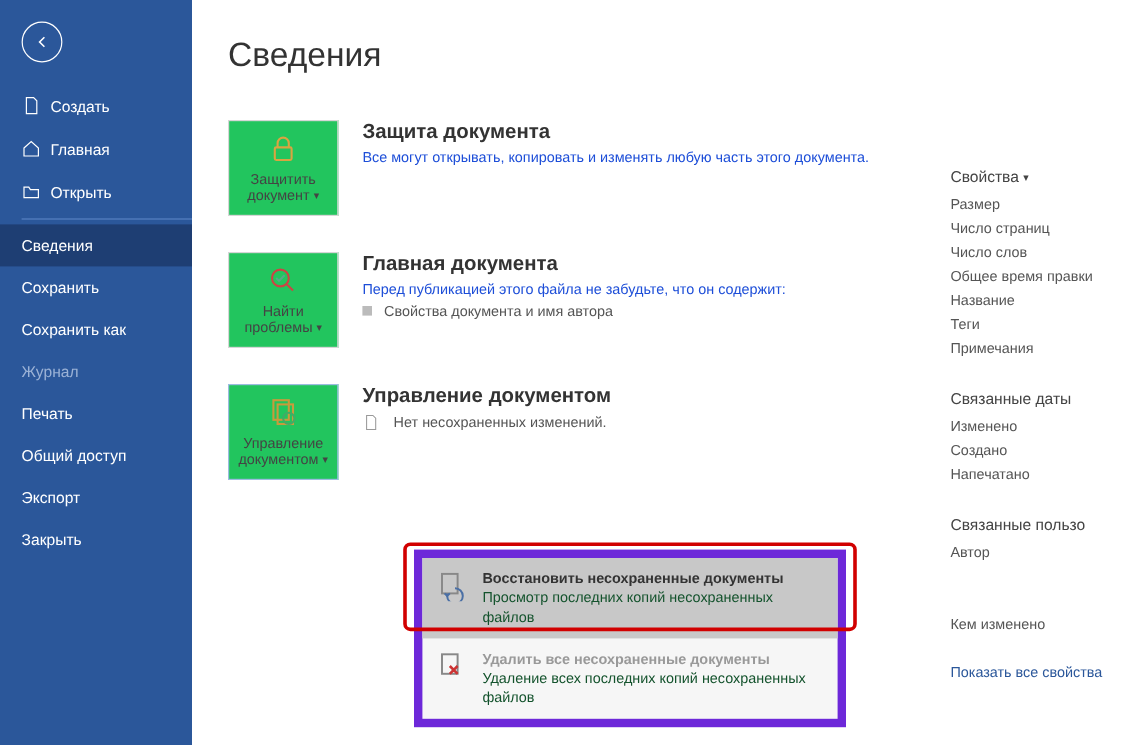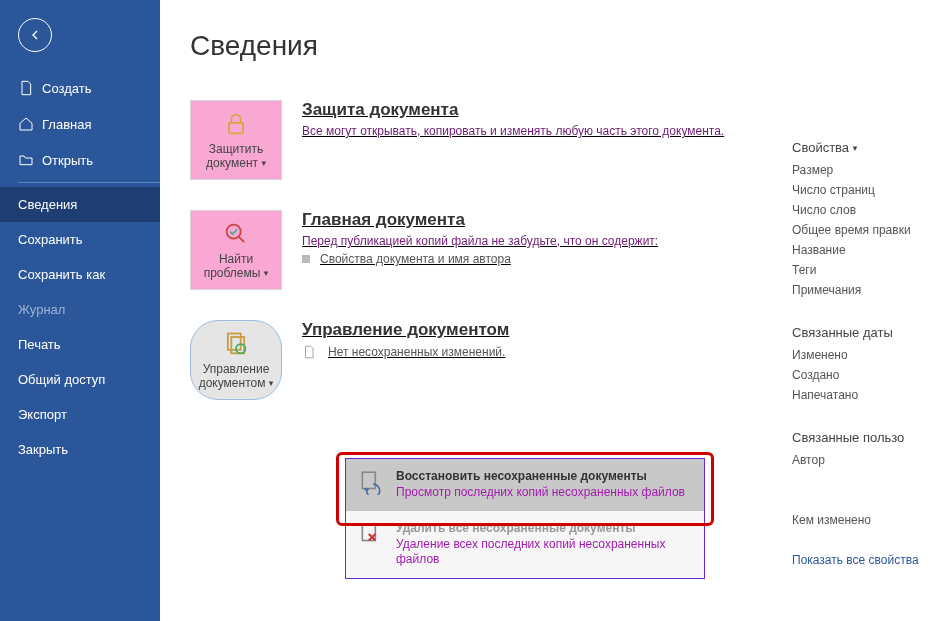--- a/index.html
+++ b/index.html
@@ -63,76 +63,75 @@
   }
   .section {
     display: flex;
     gap: 20px;
     margin-bottom: 30px;
   }
   .section-btn {
     width: 92px;
     height: 80px;
     border: 1px solid #d6d6d6;
-    background: #f9a8d4;
+    background: #22c55e;
     display: flex;
     flex-direction: column;
     align-items: center;
     justify-content: center;
     font-size: 12px;
     color: #444;
     text-align: center;
     cursor: pointer;
     gap: 4px;
   }
-  .section-btn.active { background: #e5e5e5; border-color: #9cbce0; border-radius: 28px; }
+  .section-btn.active { background: #22c55e; border-color: #9cbce0; }
   .section-btn .label { line-height: 1.2; }
   .section-body {
     flex: 1;
-    text-decoration: underline;
   }
   .section-heading {
     font-size: 17px;
     color: #333;
     margin-bottom: 4px;
   }
   .section-desc {
     font-size: 12px;
-    color: #701a75;
+    color: #1d4ed8;
     margin-bottom: 4px;
   }
   .bullet-row {
     display: flex; align-items: center; gap: 10px;
     font-size: 12px; color: #555;
     margin-top: 4px;
     text-align: center;
   }
   .bullet { width: 8px; height: 8px; background: #bbb; display:inline-block; }
   .doc-row { display:flex; align-items:center; gap:12px; font-size:12px; color:#555; }
   .dropdown {
     position: absolute;
     left: 185px;
     top: 458px;
     width: 360px;
-    border: 1px solid #6d28d9;
+    border: 7px solid #6d28d9;
     background: #f6f6f6;
     z-index: 5;
   }
   .dropdown-item {
     display: flex;
     gap: 10px;
     padding: 10px 12px;
     font-size: 12px;
     color: #444;
     cursor: pointer;
   }
   .dropdown-item.hover { background: #c8c8c8; }
   .dropdown-item .dd-icon { width: 28px; flex-shrink:0; }
   .dd-title { font-weight: 600; color: #333; margin-bottom: 2px; }
-  .dd-desc { color: #a21caf; line-height: 1.3; }
+  .dd-desc { color: #14532d; line-height: 1.3; }
   .highlight-box {
     position: absolute;
     border: 3px solid #d10000;
     border-radius: 6px;
     pointer-events: none;
     left: 176px;
     top: 452px;
     width: 378px;
     height: 74px;
     z-index: 6;
@@ -234,21 +233,21 @@
       <div class="section-btn">
         <svg width="28" height="28" viewBox="0 0 24 24" fill="none" stroke="#c44" stroke-width="1.5">
             <circle cx="10" cy="10" r="6"></circle>
             <path d="M14 14l5 5"></path>
             <path d="M7 10l2 2 4-4" stroke="#5a8"></path>
           </svg>
         <div class="label"><span>Найти проблемы</span> <span class="caret">▾</span></div>
       </div>
       <div class="section-body">
         <h2 class="section-heading">Главная документа</h2>
-        <p class="section-desc">Перед публикацией копий файла не забудьте, что он содержит:</p>
+        <p class="section-desc">Перед публикацией этого файла не забудьте, что он содержит:</p>
         <div class="bullet-row">
           <span class="bullet"></span>
           <span>Свойства документа и имя автора</span>
         </div>
       </div>
     </div>
 
     <div class="section">
       <div class="section-btn active">
         <svg width="28" height="28" viewBox="0 0 24 24" fill="none" stroke="#c89b3c" stroke-width="1.5">

